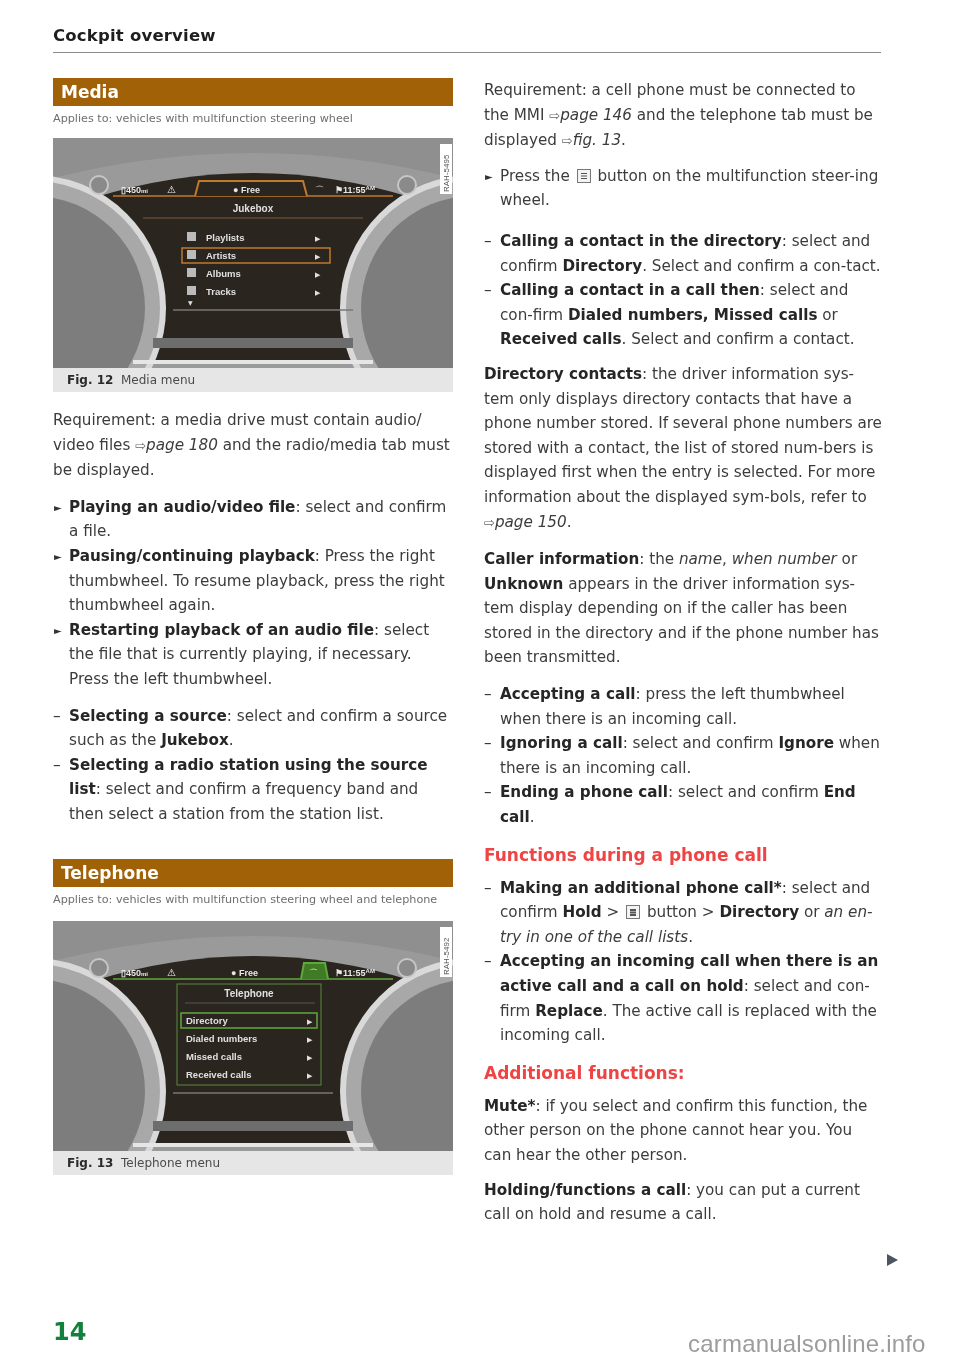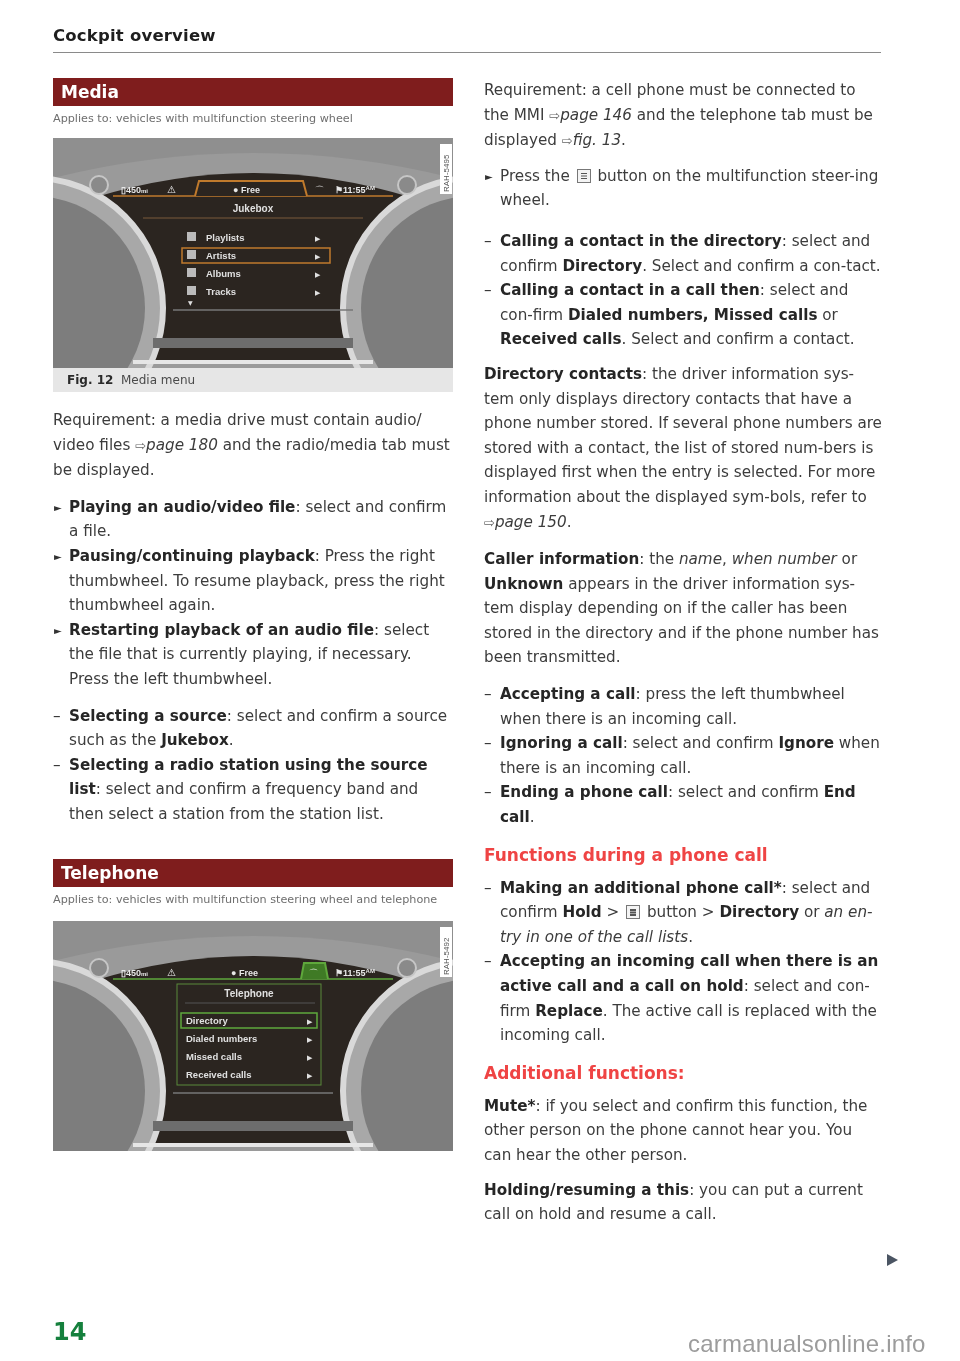--- a/index.html
+++ b/index.html
@@ -6,21 +6,21 @@
   html, body { width: 960px; height: 1361px; background: #ffffff; }
   body { position: relative; font-family: "DejaVu Sans", sans-serif; color: #3a3a3a; overflow: hidden; }
 
   .running-head { position: absolute; left: 53px; top: 26px; width: 828px; height: 27px; border-bottom: 1px solid #8a8a8a; }
   .running-head span { font-family: "DejaVu Sans", sans-serif; font-weight: bold; font-size: 16.5px; color: #1e1e1e; letter-spacing: 0.2px; text-align: right; }
 
   .col { position: absolute; top: 78px; width: 400px; }
   .col-left { left: 53px; }
   .col-right { left: 484px; width: 398px; }
 
-  .section-bar { background: #7f1d1d; color: #fff; font-weight: bold; font-size: 17px; padding: 2px 8px 3px 8px; height: 28px; line-height: 24px; }
+  .section-bar { background: #a16207; color: #fff; font-weight: bold; font-size: 17px; padding: 2px 8px 3px 8px; height: 28px; line-height: 24px; }
   .applies { font-size: 11.2px; color: #6e6e6e; margin-top: 5px; line-height: 16px; }
 
   .figure { margin-top: 12px; background: #e6e6e6; width: 400px; }
   .figure svg { display: block; }
   .fig-caption { font-size: 12px; color: #4a4a4a; padding: 5px 6px 6px 14px; height: 24px; }
   .fig-caption b { color: #2a2a2a; }
 
   p.body { font-size: 15.2px; line-height: 24.6px; color: #3c3c3c; }
   .body b { color: #262626; }
   .body i { color: #3c3c3c; }
@@ -166,20 +166,21 @@
           <text x="254" y="139" font-size="7" fill="#e0e0e0">▶</text>
         </g>
       <g>
           <text x="133" y="157" font-family="Liberation Sans, sans-serif" font-size="9.5" font-weight="bold" fill="#e0e0e0">Received calls</text>
           <text x="254" y="157" font-size="7" fill="#e0e0e0">▶</text>
         </g>
       <line x1="120" y1="172" x2="280" y2="172" stroke="#777" stroke-width="1.5"></line>
       <rect x="387" y="6" width="12" height="50" fill="#fff"></rect>
       <text x="396" y="54" transform="rotate(-90 396 54)" font-family="Liberation Sans, sans-serif" font-size="8" fill="#555">RAH-5492</text>
     </svg>
+    <div class="fig-caption"><b>Fig. 13</b>&nbsp; <span>Telephone menu</span></div>
   </div>
 </div>
 
 <div class="col col-right">
   <p class="body"><span>Requirement: a cell phone must be connected to the MMI </span><span class="ref">⇨</span><a class="xref"><i>page 146</i></a><span> and the telephone tab must be displayed </span><span class="ref">⇨</span><a class="xref"><i>fig. 13</i></a><span>.</span></p>
 
   <ul class="list" style="margin-top:10px;">
     <li><span class="tri">►</span><span>Press the </span><span class="btn-icon"></span><span> button on the multifunction steer-ing wheel.</span></li>
   </ul>
 
@@ -202,18 +203,18 @@
 
   <ul class="list" style="margin-top:10px;">
     <li><span class="marker">–</span><b>Making an additional phone call*</b><span>: select and confirm </span><b>Hold</b><span> &gt; </span><span class="btn-icon"></span><span> button &gt; </span><b>Directory</b><span> or </span><i>an en-try in one of the call lists</i><span>.</span></li>
     <li><span class="marker">–</span><b>Accepting an incoming call when there is an active call and a call on hold</b><span>: select and con-firm </span><b>Replace</b><span>. The active call is replaced with the incoming call.</span></li>
   </ul>
 
   <h3 class="sub" style="margin-top:14px;">Additional functions:</h3>
 
   <p class="body" style="margin-top:10px;"><b>Mute*</b><span>: if you select and confirm this function, the other person on the phone cannot hear you. You can hear the other person.</span></p>
 
-  <p class="body" style="margin-top:10px;"><b>Holding/resuming a this</b><span>: you can put a current call on hold and resume a call.</span></p>
+  <p class="body" style="margin-top:10px;"><b>Holding/functions a call</b><span>: you can put a current call on hold and resume a call.</span></p>
 </div>
 
 <div class="cont-arrow"></div>
 <div class="page-num">14</div>
 <div class="watermark">carmanualsonline.info</div>
 
 </body></html>

